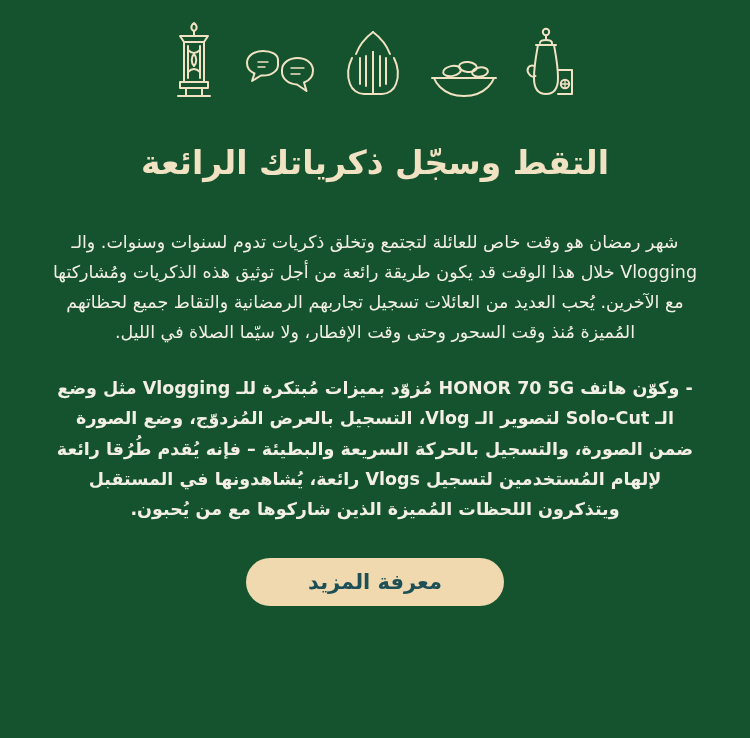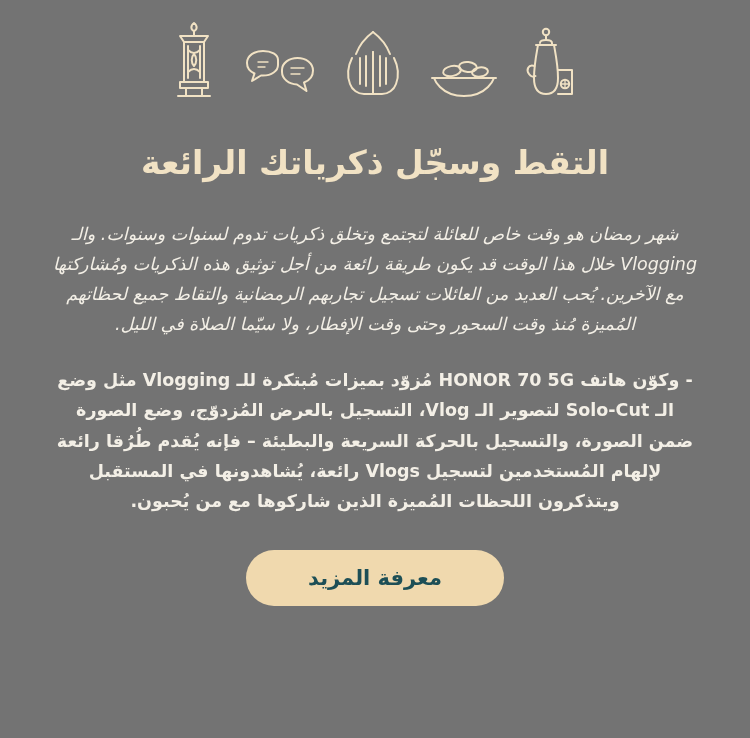--- a/index.html
+++ b/index.html
@@ -10,21 +10,21 @@
     width: 750px;
     height: 738px;
     background: #256068;
     font-family: "DejaVu Sans", "Liberation Sans", sans-serif;
     overflow: hidden;
   }
   .page {
     position: relative;
     width: 750px;
     height: 738px;
-    background: #737373;
+    background: #14532d;
     box-sizing: border-box;
     display: flex;
     flex-direction: column;
     align-items: center;
   }
   .icon-row {
     margin-top: 22px;
     height: 78px;
     display: flex;
     align-items: flex-end;
@@ -46,31 +46,31 @@
   }
   .body-block {
     width: 648px;
     margin: 0 auto;
     color: #f3efe6;
     font-size: 17.5px;
     line-height: 1.72;
     text-align: center;
     direction: rtl;
   }
-  .p1 { margin-top: 12px; font-style: italic; }
+  .p1 { margin-top: 20px; }
   .p2 { margin-top: 26px; font-weight: bold; }
   .cta-wrap {
     margin-top: 34px;
     display: flex;
     justify-content: center;
     width: 100%;
   }
   .cta {
     width: 258px;
-    height: 56px;
+    height: 48px;
     background: #f0d9ae;
     border: none;
     border-radius: 28px;
     color: #1d4f56;
     font-size: 21px;
     font-family: "DejaVu Sans", "Liberation Sans", sans-serif;
     font-weight: 600;
     direction: rtl;
     cursor: pointer;
     display: flex;

